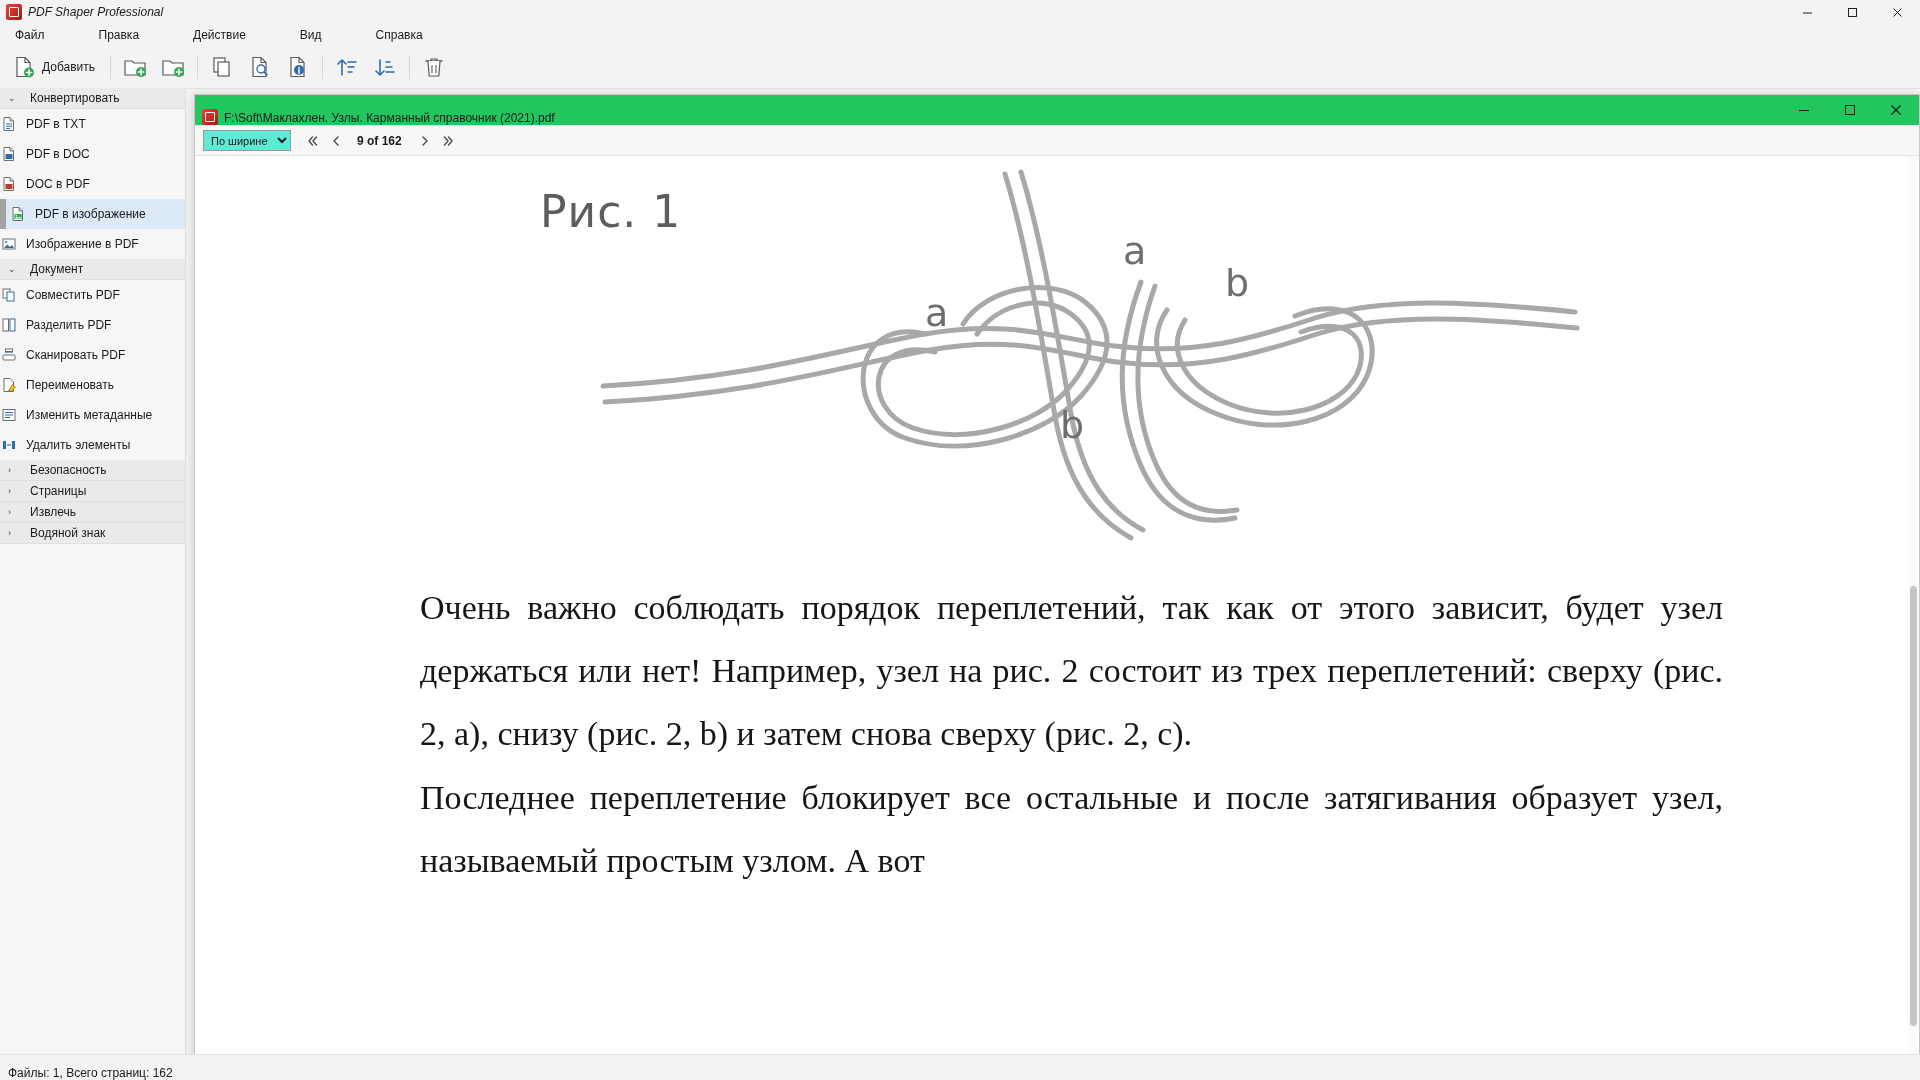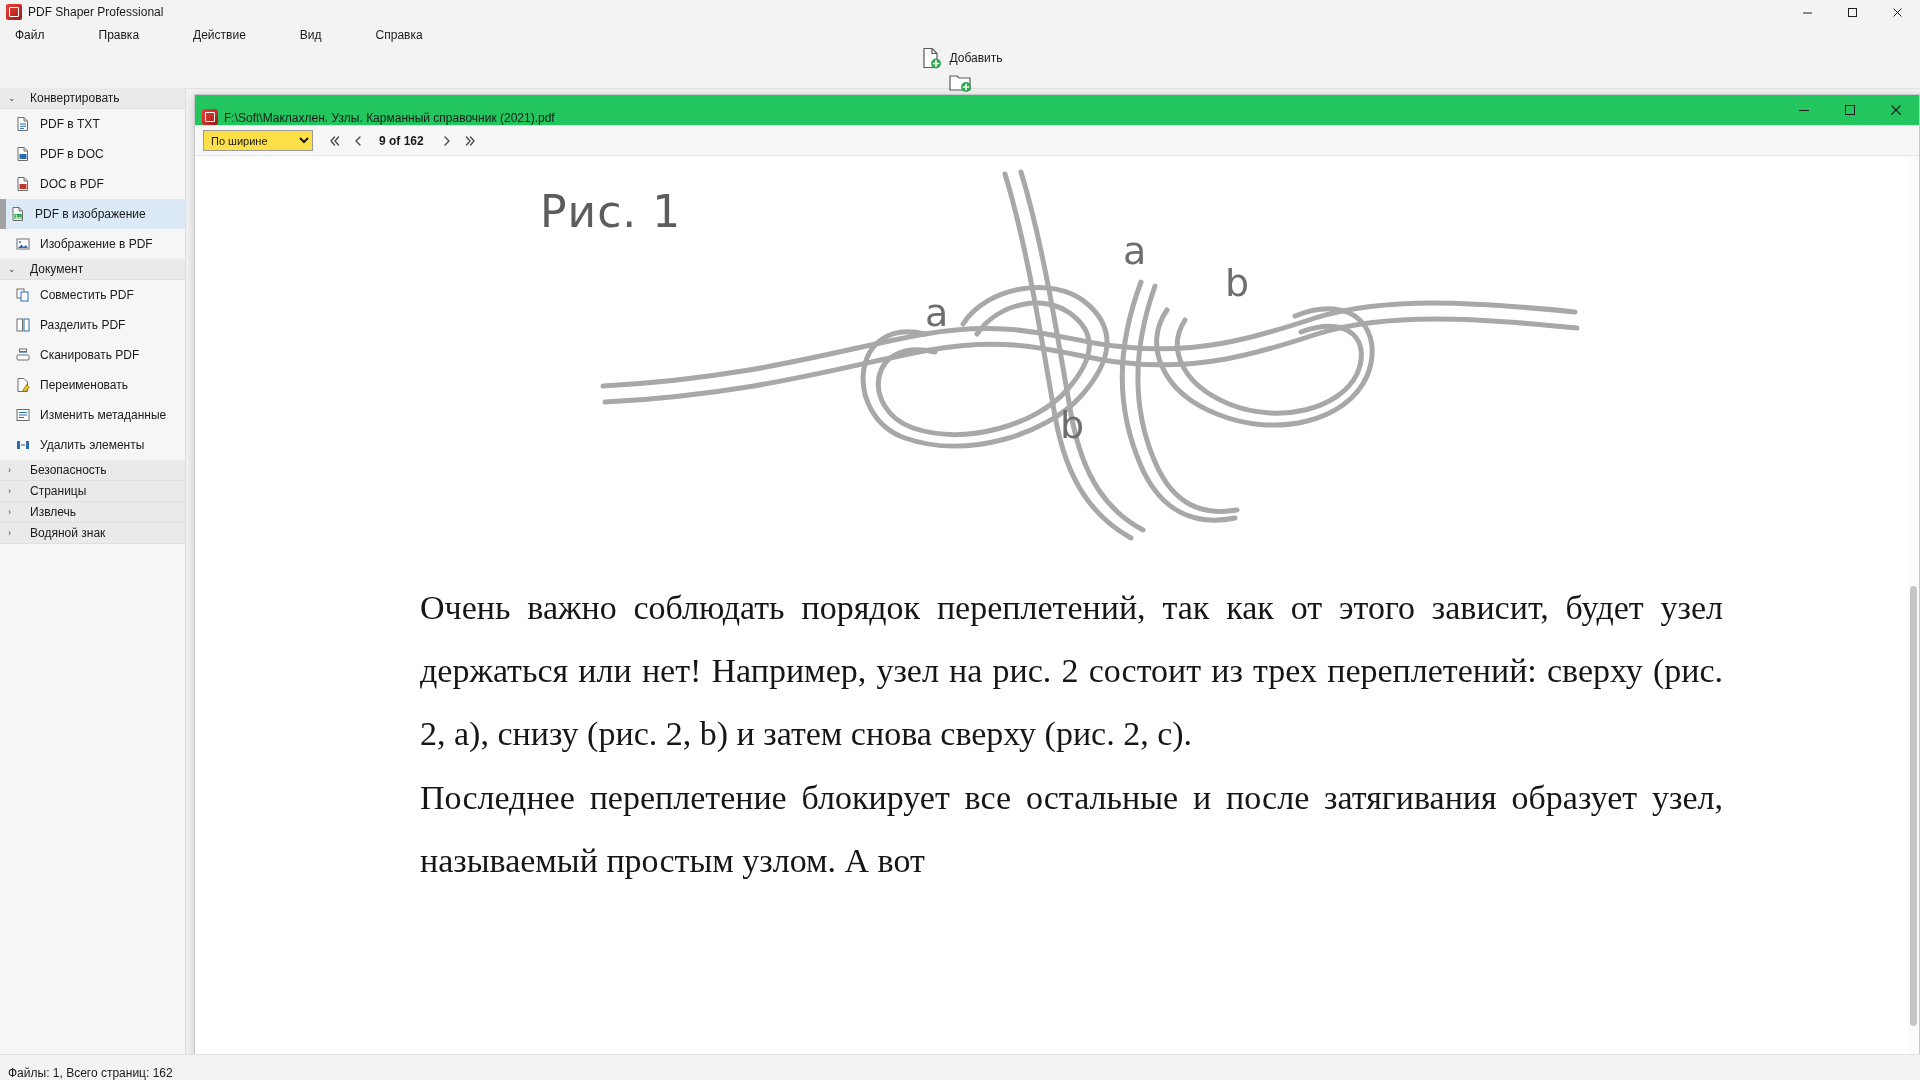--- a/index.html
+++ b/index.html
@@ -44,20 +44,21 @@
     width: 10px; height: 10px;
     border: 1.5px solid #ffffff;
     border-radius: 1px;
     box-sizing: border-box;
   }
   .titlebar .title-text {
     font-size: 12px;
     color: #1a1a1a;
     line-height: 24px;
     white-space: nowrap;
+    font-style: italic;
   }
   .win-buttons {
     position: absolute;
     right: 0; top: 0;
     height: 24px;
     display: flex;
   }
   .win-btn {
     width: 45px; height: 24px;
     display: flex; align-items: center; justify-content: center;
@@ -87,21 +88,20 @@
 
   
   .toolbar {
     position: absolute;
     top: 46px; left: 0;
     width: 1920px; height: 42px;
     background: #f3f3f3;
     display: flex;
     align-items: center;
     border-bottom: 1px solid #e3e3e3;
-    flex-direction: column;
   }
   .tb-btn {
     height: 38px;
     min-width: 38px;
     display: flex;
     align-items: center;
     justify-content: center;
     gap: 6px;
     padding: 0 6px;
     font-size: 12px;
@@ -142,21 +142,20 @@
     width: 12px;
     font-size: 9px;
     color: #444;
     display: inline-block;
   }
   .group-header .ghlabel { margin-left: 10px; }
   .side-item {
     display: flex;
     align-items: center;
     height: 30px;
-    padding-left: 14px;
     font-size: 12px;
     color: #1a1a1a;
     box-sizing: border-box;
   }
   .side-item.selected {
     background: #dceaf7;
     border-left: 6px solid #a3a3a3;
     padding-left: 3px;
   }
   .side-item .si-ico {
@@ -224,25 +223,25 @@
     height: 30px;
     background: #f7f7f7;
     display: flex;
     align-items: center;
     padding-left: 8px;
     box-sizing: border-box;
     border-bottom: 1px solid #e5e5e5;
   }
   .zoom-select {
     height: 21px;
-    width: 110px;
+    width: 88px;
     font-size: 11px;
     font-family: "Liberation Sans", sans-serif;
     border: 1px solid #9a9a9a;
-    background: #fde047;
+    background: #5eead4;
     color: #1a1a1a;
     padding-left: 3px;
     box-sizing: border-box;
   }
   .nav-btn {
     width: 22px; height: 22px;
     display: flex; align-items: center; justify-content: center;
     font-size: 13px;
     color: #4a4a4a;
     margin-left: 2px;

